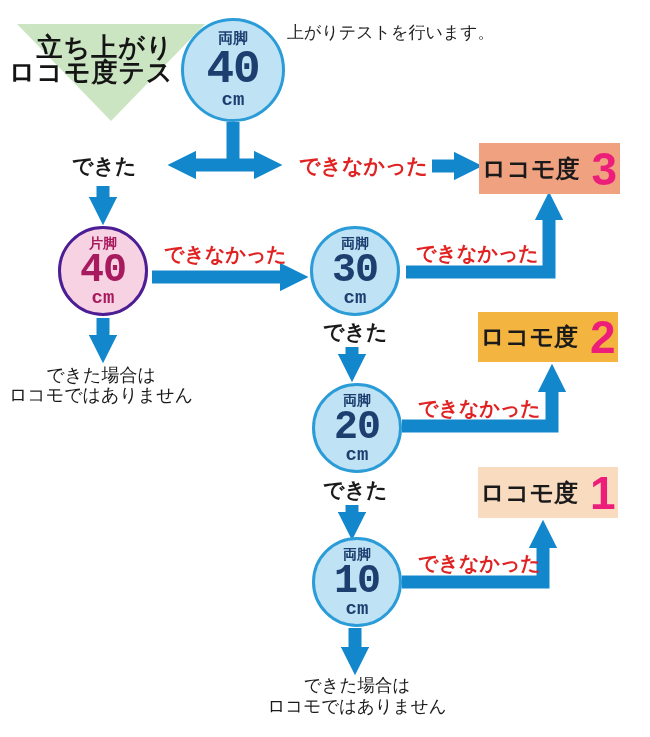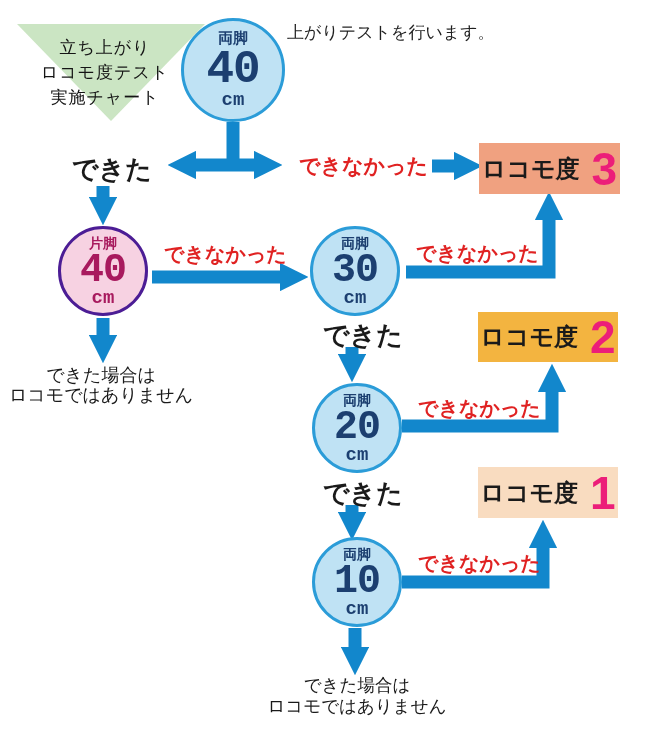--- a/index.html
+++ b/index.html
@@ -10,21 +10,21 @@
   }
 
   
   .triangle {
     position:absolute; left:17px; top:24px; width:188px; height:97px;
     background:#cbe5c3;
     clip-path:polygon(0 0,100% 0,50% 100%);
   }
   .title {
     position:absolute; left:6px; top:35px; width:198px;
-    text-align:center; font-size:17px; font-weight:normal; color:#141414;
+    text-align:center; font-size:26px; font-weight:bold; color:#141414;
     line-height:25px; letter-spacing:1px;
   }
 
   
   .intro {
     position:absolute; left:287px; top:21px; width:360px;
     font-size:17px; line-height:24px; color:#1f1f1f; font-weight:500;
   }
 
   
@@ -36,21 +36,21 @@
   .node.blue { background:#bfe2f4; border:3px solid #2b9cd8; color:#1c3f70; }
   .node.pink { background:#f7d2e2; border:3px solid #4c1d95; color:#a81a5e; }
   .node .legs { font-size:14px; line-height:16px; }
   .node .num  { font-size:40px; line-height:38px; letter-spacing:-1px; }
   .node .unit { font-size:19px; line-height:16px; }
   .node.big .legs { font-size:15px; }
   .node.big .num  { font-size:46px; line-height:44px; }
 
   
   .lbl { position:absolute; font-weight:bold; white-space:nowrap; }
-  .pass { color:#1a1a1a; font-size:26px; }
+  .pass { color:#1a1a1a; font-size:21px; }
   .fail { color:#e02222; font-size:20px; }
   .fail.top { font-size:21px; }
 
   
   .result {
     position:absolute; text-align:center; color:#1a1a1a;
     font-weight:500; white-space:nowrap;
   }
 
   
@@ -67,21 +67,20 @@
 </style>
 </head>
 <body>
 
 <div id="canvas">
 
   <div class="triangle"></div>
   <div class="title">
     <div>立ち上がり</div>
     <div>ロコモ度テスト</div>
-    <div>実施チャート</div>
   </div>
 
   <div class="intro">
     <div>上がりテストを行います。</div>
   </div>
 
   <svg class="flow" width="650" height="737" viewBox="0 0 650 737">
     <defs>
       <marker id="ah" viewBox="0 0 10 10" refX="1.5" refY="5" markerWidth="2.2" markerHeight="2.2" orient="auto-start-reverse">
         <path d="M0,0 L10,5 L0,10 Z" fill="#1287cc"></path>

